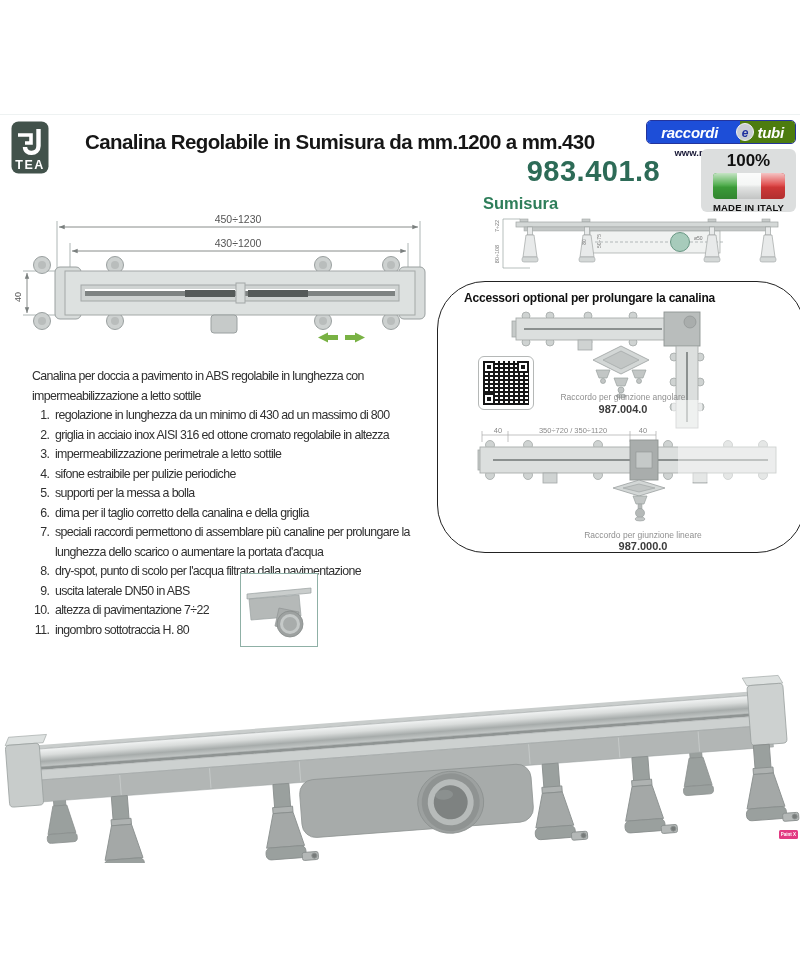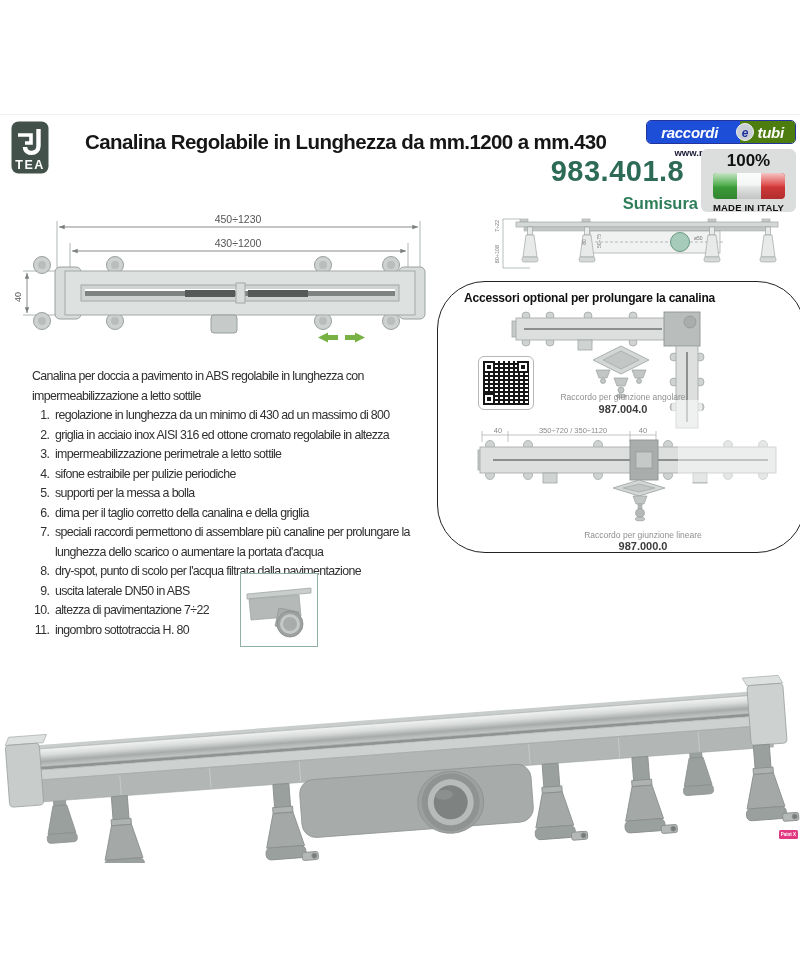--- a/index.html
+++ b/index.html
@@ -11,22 +11,22 @@
   .page-title{left:85px;top:130px;font-size:20.5px;font-weight:bold;color:#161616;letter-spacing:-0.6px;white-space:nowrap;}
 
   
   .lrt{left:646px;top:120px;width:150px;height:24px;display:flex;border-radius:5px;overflow:hidden;border:1px solid #24349b;box-sizing:border-box;}
   .lrt-part{display:flex;align-items:center;justify-content:center;color:#fff;font-weight:bold;font-style:italic;font-size:15px;letter-spacing:-0.3px;}
   .lrt-raccordi{flex:1.75;background:#1d4ed8;padding-right:8px;}
   .lrt-tubi{flex:1;background:#4d7c0f;padding-left:6px;}
   .lrt-e{left:736px;top:123px;width:18px;height:18px;border-radius:50%;background:#c9cdd4;color:#1e2f9e;font-size:12px;font-weight:bold;font-style:italic;text-align:center;line-height:18px;border:1px solid #f2f2f2;box-sizing:border-box;z-index:3;}
   .website{left:646px;top:147px;width:150px;text-align:center;font-size:9.5px;font-weight:bold;color:#181836;}
 
-  .product-code{left:500px;top:155px;width:235px;text-align:center;font-size:29px;font-weight:800;color:#2d6b57;letter-spacing:0.5px;}
-  .sumisura{left:528px;top:194px;width:170px;text-align:right;font-size:16.5px;font-weight:bold;color:#2e7e5a;}
+  .product-code{left:476px;top:155px;width:235px;text-align:center;font-size:29px;font-weight:800;color:#2d6b57;letter-spacing:0.5px;}
+  .sumisura{left:483px;top:194px;width:170px;text-align:left;font-size:16.5px;font-weight:bold;color:#2e7e5a;}
 
   
   .mii-badge{left:701px;top:149px;width:95px;height:63px;background:#dcdede;border-radius:6px;text-align:center;}
   .mii-pct{font-size:17px;font-weight:bold;color:#101010;margin-top:2px;}
   .flag{width:72px;height:26px;margin:2px auto 0;border-radius:4px;overflow:hidden;display:flex;position:relative;}
   .flag>div{flex:1;}
   .flag-green{background:#3fa63c;}
   .flag-white{background:#f3f5f4;}
   .flag-red{background:#dd3b3b;}
   .flag-gloss{position:absolute;inset:0;border-radius:4px;background:linear-gradient(180deg,rgba(255,255,255,.7),rgba(255,255,255,.12) 45%,rgba(0,0,0,.07) 55%,rgba(0,0,0,.2));}
@@ -66,21 +66,21 @@
 
 <div class="abs hdr-divider"></div>
 
 <svg class="abs" style="left:11px;top:121px;" width="38" height="53" viewBox="0 0 38 53">
   <rect x="0.5" y="0.5" width="37" height="52" rx="7" fill="#42524b"></rect>
   <path d="M7 14 h13 v8 h-6" fill="none" stroke="#fff" stroke-width="3.6"></path>
   <path d="M27.5 8 v17 c0 9 -13.5 9 -13.5 1" fill="none" stroke="#fff" stroke-width="4.4"></path>
   <text x="19" y="48" text-anchor="middle" font-size="12.5" font-weight="bold" letter-spacing="1.5" fill="#fff">TEA</text>
 </svg>
 
-<div class="abs page-title">Canalina Regolabile in Lunghezza da mm.1200 a mm.430</div>
+<div class="abs page-title">Canalina Regolabile in Sumisura da mm.1200 a mm.430</div>
 
 <div class="abs lrt">
   <div class="lrt-part lrt-raccordi">raccordi</div>
   <div class="lrt-part lrt-tubi">tubi</div>
 </div>
 <div class="abs lrt-e">e</div>
 <div class="abs website">www.raccordietubi.it</div>
 
 <div class="abs product-code">983.401.8</div>
 <div class="abs sumisura">Sumisura</div>

